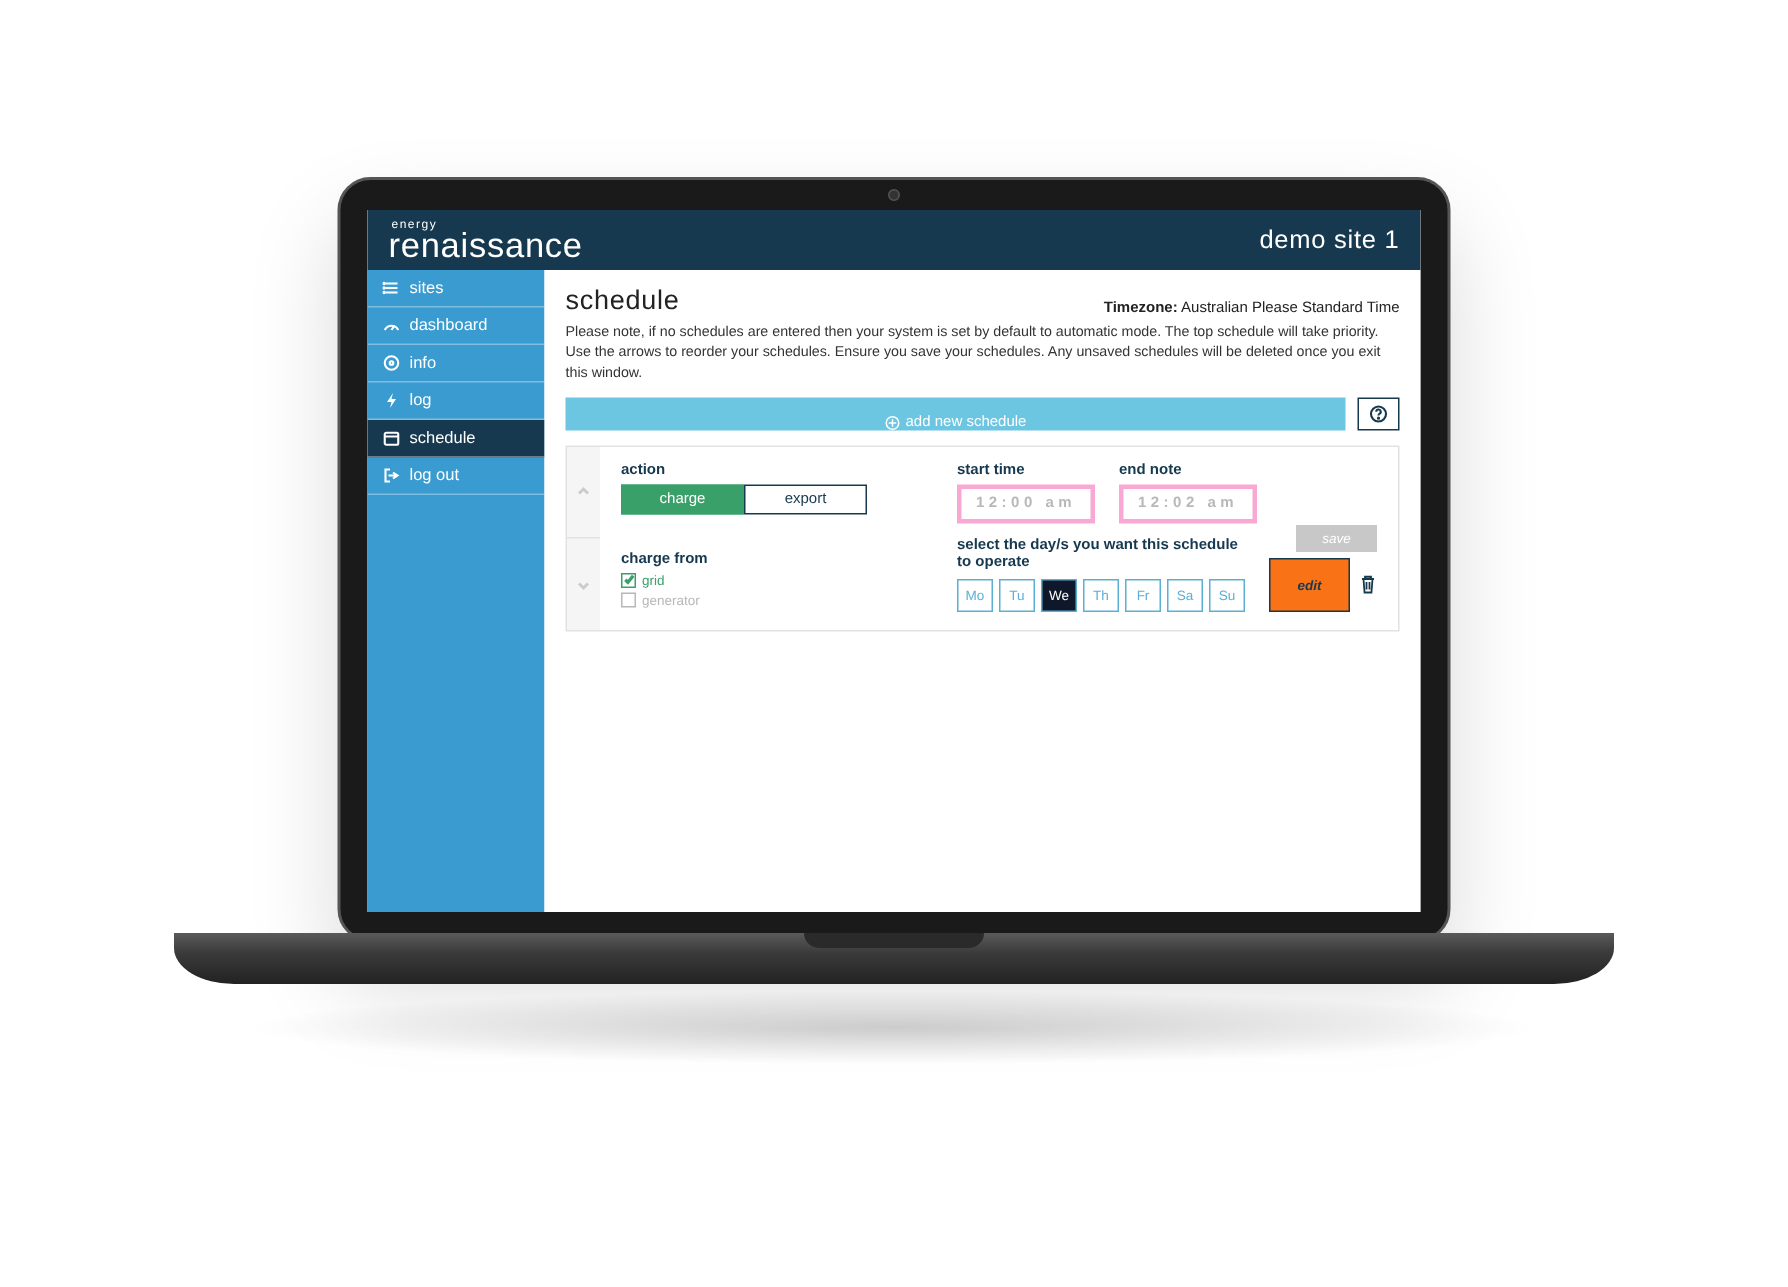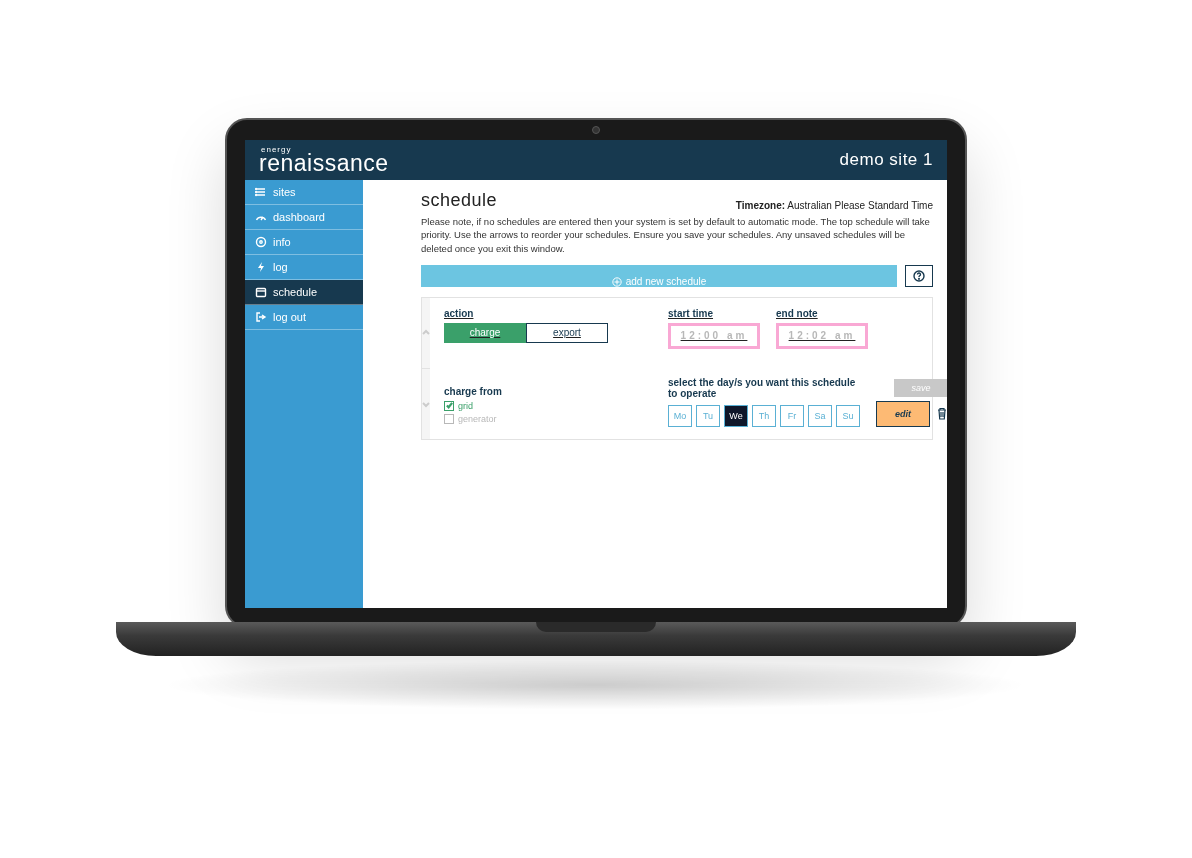--- a/index.html
+++ b/index.html
@@ -100,21 +100,20 @@
   }
   .site-label {
     font-size: 17px;
     font-weight: 300;
     letter-spacing: 0.5px;
   }
 
   .app-body {
     display: flex;
     height: calc(100% - 40px);
-    gap: 44px;
   }
 
   .sidebar {
     background: #3a9bd1;
     width: 118px;
     flex-shrink: 0;
     color: #fff;
     font-size: 11px;
   }
   .sidebar-item {
@@ -217,22 +216,21 @@
   .reorder-col .arrow:last-child { border-bottom: none; }
   .reorder-col svg { width: 8px; height: 8px; stroke: #ccc; fill: none; stroke-width: 2; }
 
   .card-body {
     flex: 1;
     padding: 10px 14px 12px;
   }
   .row1 {
     display: flex;
     gap: 16px;
-    margin-bottom: 28px;
-    text-decoration: underline;
+    margin-bottom: 1px;
   }
   .field-group { }
   .field-label {
     font-weight: 700;
     font-size: 10px;
     margin-bottom: 4px;
     color: #17394f;
   }
   .toggle-btns {
     display: flex;
@@ -343,22 +341,22 @@
     cursor: pointer;
     font-style: italic;
   }
   .edit-row {
     display: flex;
     align-items: center;
     gap: 6px;
   }
   .edit-btn {
     width: 54px;
-    height: 26px;
-    background: #fdba74;
+    height: 36px;
+    background: #f97316;
     border: 1.5px solid #17394f;
     color: #17394f;
     font-size: 9px;
     font-weight: 700;
     font-style: italic;
     cursor: pointer;
   }
   .trash {
     width: 12px;
     height: 14px;

